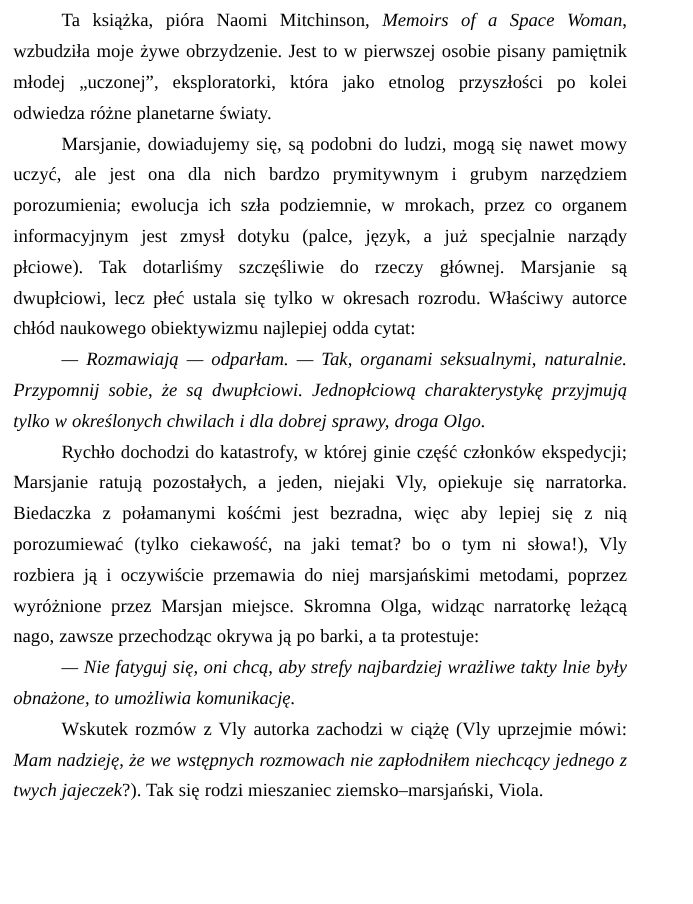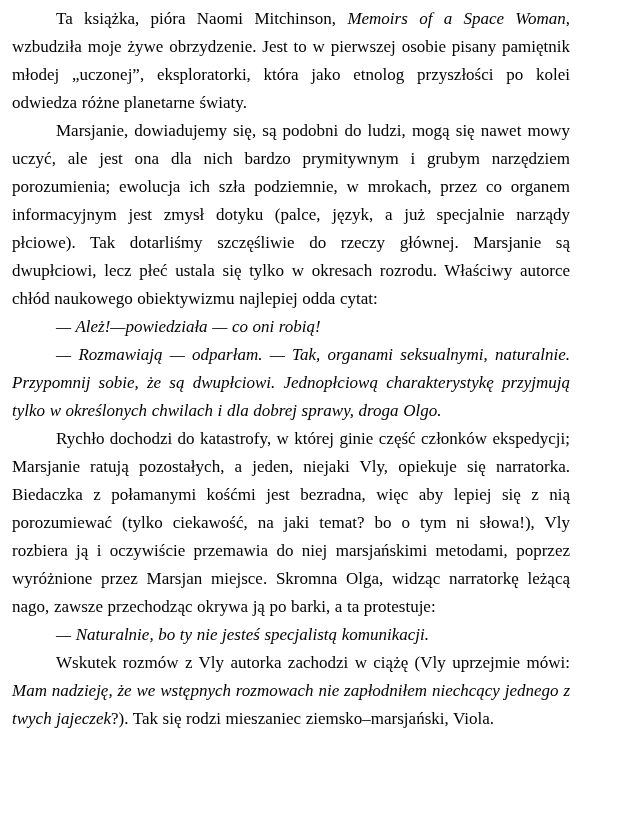--- a/index.html
+++ b/index.html
@@ -31,19 +31,18 @@
     font-style: italic;
   }
 </style>
 </head>
 <body>
 
 <div class="page">
   <div class="doc-body" id="doc-body">
       <p><span>Ta książka, pióra Naomi Mitchinson, </span><span class="run-italic">Memoirs of a Space Woman</span><span>, wzbudziła moje żywe obrzydzenie. Jest to w pierwszej osobie pisany pamiętnik młodej „uczonej”, eksploratorki, która jako etnolog przyszłości po kolei odwiedza różne planetarne światy.</span></p>
       <p><span>Marsjanie, dowiadujemy się, są podobni do ludzi, mogą się nawet mowy uczyć, ale jest ona dla nich bardzo prymitywnym i grubym narzędziem porozumienia; ewolucja ich szła podziemnie, w mrokach, przez co organem informacyjnym jest zmysł dotyku (palce, język, a już specjalnie narządy płciowe). Tak dotarliśmy szczęśliwie do rzeczy głównej. Marsjanie są dwupłciowi, lecz płeć ustala się tylko w okresach rozrodu. Właściwy autorce chłód naukowego obiektywizmu najlepiej odda cytat:</span></p>
-      <p><span class="run-italic">— Ależ!—powiedziała — co oni robią!</span></p>
       <p><span class="run-italic">— Rozmawiają — odparłam. — Tak, organami seksualnymi, naturalnie. Przypomnij sobie, że są dwupłciowi. Jednopłciową charakterystykę przyjmują tylko w określonych chwilach i dla dobrej sprawy, droga Olgo.</span></p>
       <p><span>Rychło dochodzi do katastrofy, w której ginie część członków ekspedycji; Marsjanie ratują pozostałych, a jeden, niejaki Vly, opiekuje się narratorka. Biedaczka z połamanymi kośćmi jest bezradna, więc aby lepiej się z nią porozumiewać (tylko ciekawość, na jaki temat? bo o tym ni słowa!), Vly rozbiera ją i oczywiście przemawia do niej marsjańskimi metodami, poprzez wyróżnione przez Marsjan miejsce. Skromna Olga, widząc narratorkę leżącą nago, zawsze przechodząc okrywa ją po barki, a ta protestuje:</span></p>
-      <p><span class="run-italic">— Naturalnie, bo ty nie jesteś specjalistą komunikacji.</span></p>
+      <p><span class="run-italic">— Nie fatyguj się, oni chcą, aby strefy najbardziej wrażliwe takty lnie były obnażone, to umożliwia komunikację.</span></p>
       <p><span>Wskutek rozmów z Vly autorka zachodzi w ciążę (Vly uprzejmie mówi: </span><span class="run-italic">Mam nadzieję, że we wstępnych rozmowach nie zapłodniłem niechcący jednego z twych jajeczek</span><span>?). Tak się rodzi mieszaniec ziemsko–marsjański, Viola.</span></p>
     </div>
 </div>
 
 </body></html>

